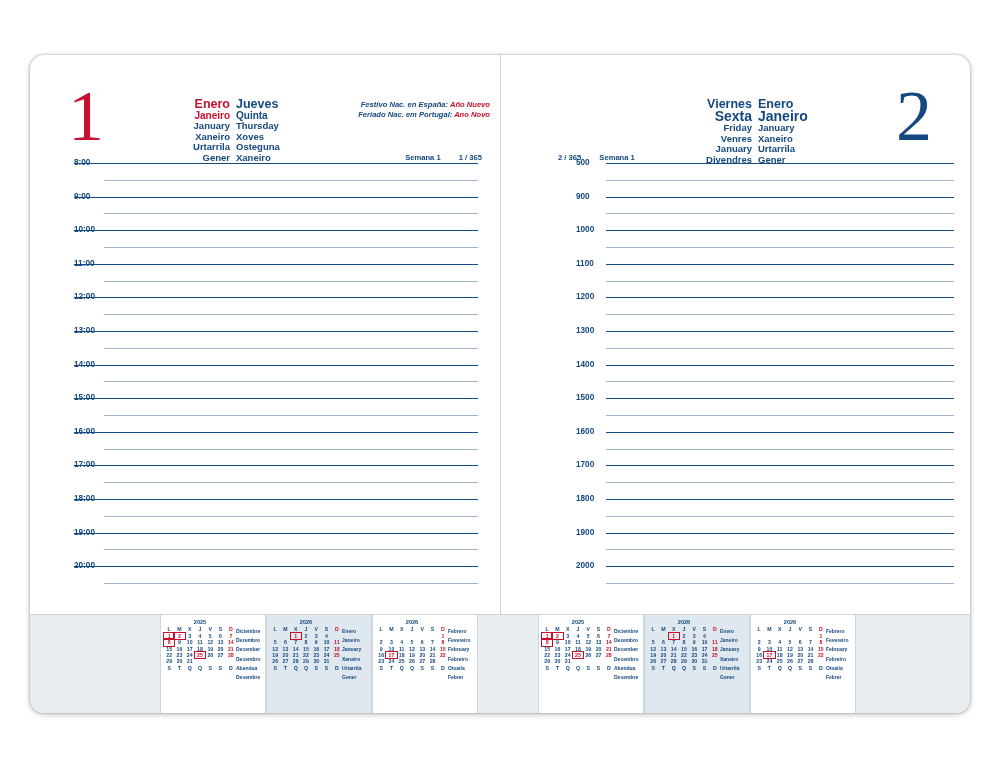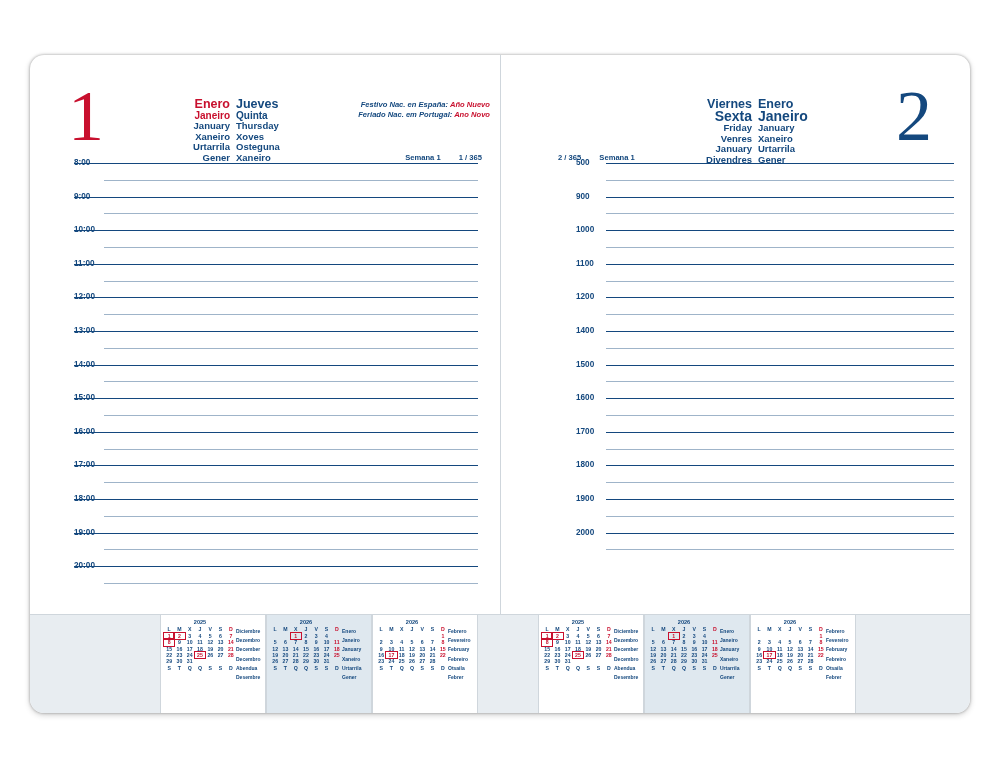--- a/index.html
+++ b/index.html
@@ -591,20 +591,25 @@
           <span class="hourlabel">1100</span>
           <div class="hline"></div>
           <div class="halfline"></div>
         </div>
       <div class="hourrow">
           <span class="hourlabel">1200</span>
           <div class="hline"></div>
           <div class="halfline"></div>
         </div>
       <div class="hourrow">
+          <span class="hourlabel">1300</span>
+          <div class="hline"></div>
+          <div class="halfline"></div>
+        </div>
+      <div class="hourrow">
           <span class="hourlabel">1400</span>
           <div class="hline"></div>
           <div class="halfline"></div>
         </div>
       <div class="hourrow">
           <span class="hourlabel">1500</span>
           <div class="hline"></div>
           <div class="halfline"></div>
         </div>
       <div class="hourrow">

